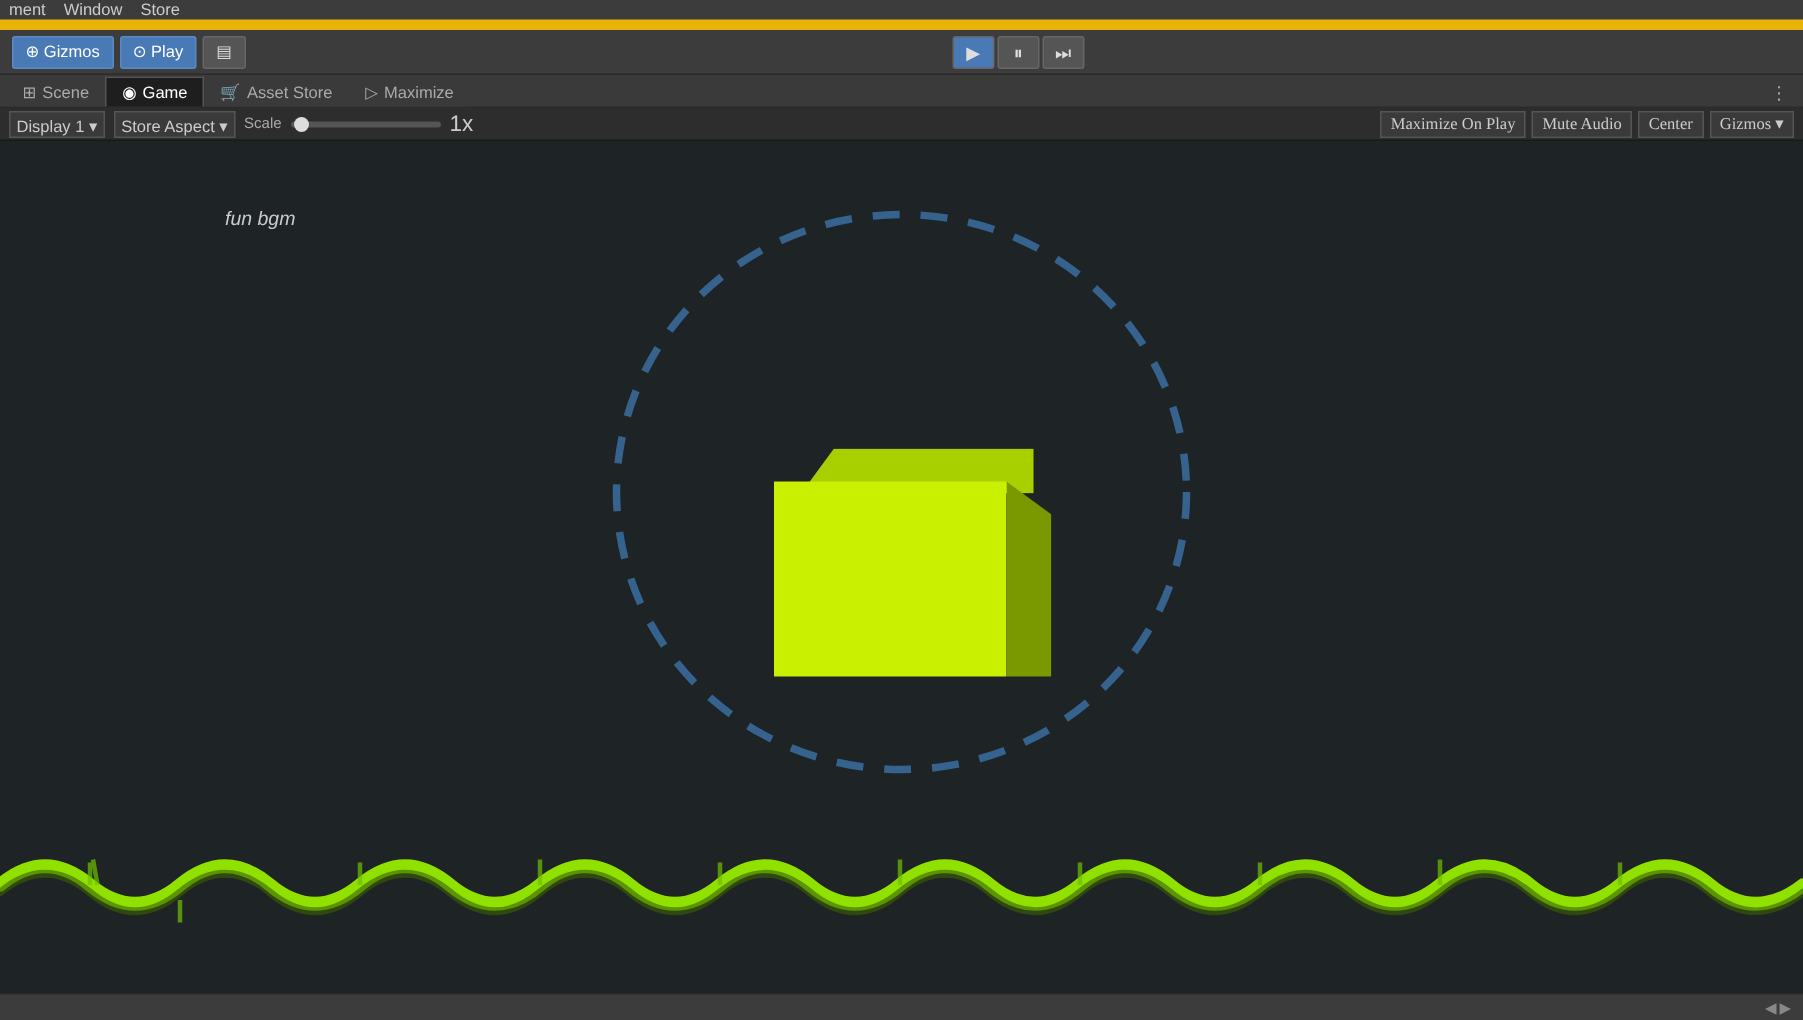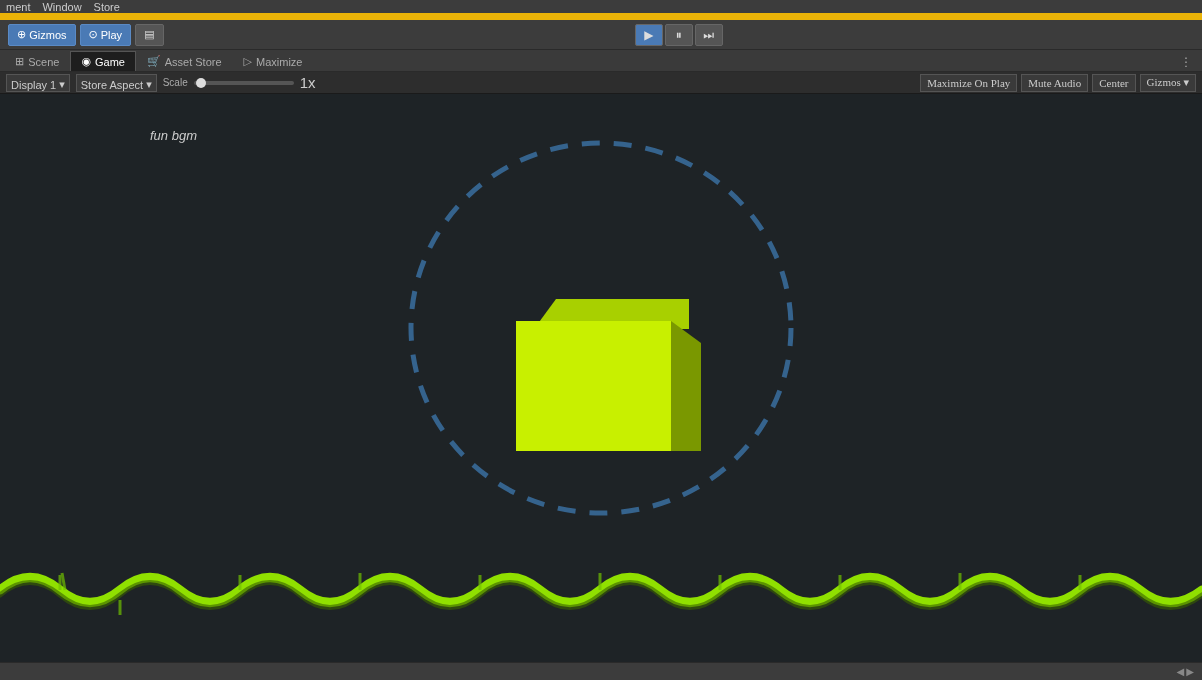--- a/index.html
+++ b/index.html
@@ -119,21 +119,21 @@
     #game-viewport {
       position: relative;
       width: 1202px;
       height: calc(680px - 20px - 30px - 22px - 22px);
       background: #1e2326;
       overflow: hidden;
     }
 
     .fun-bgm-label {
       position: absolute;
-      top: 34px;
+      top: 44px;
       left: 150px;
       color: #ccc;
       font-size: 13px;
       font-style: italic;
     }
 
     
     .cube-container {
       position: absolute;
       left: 50%;

